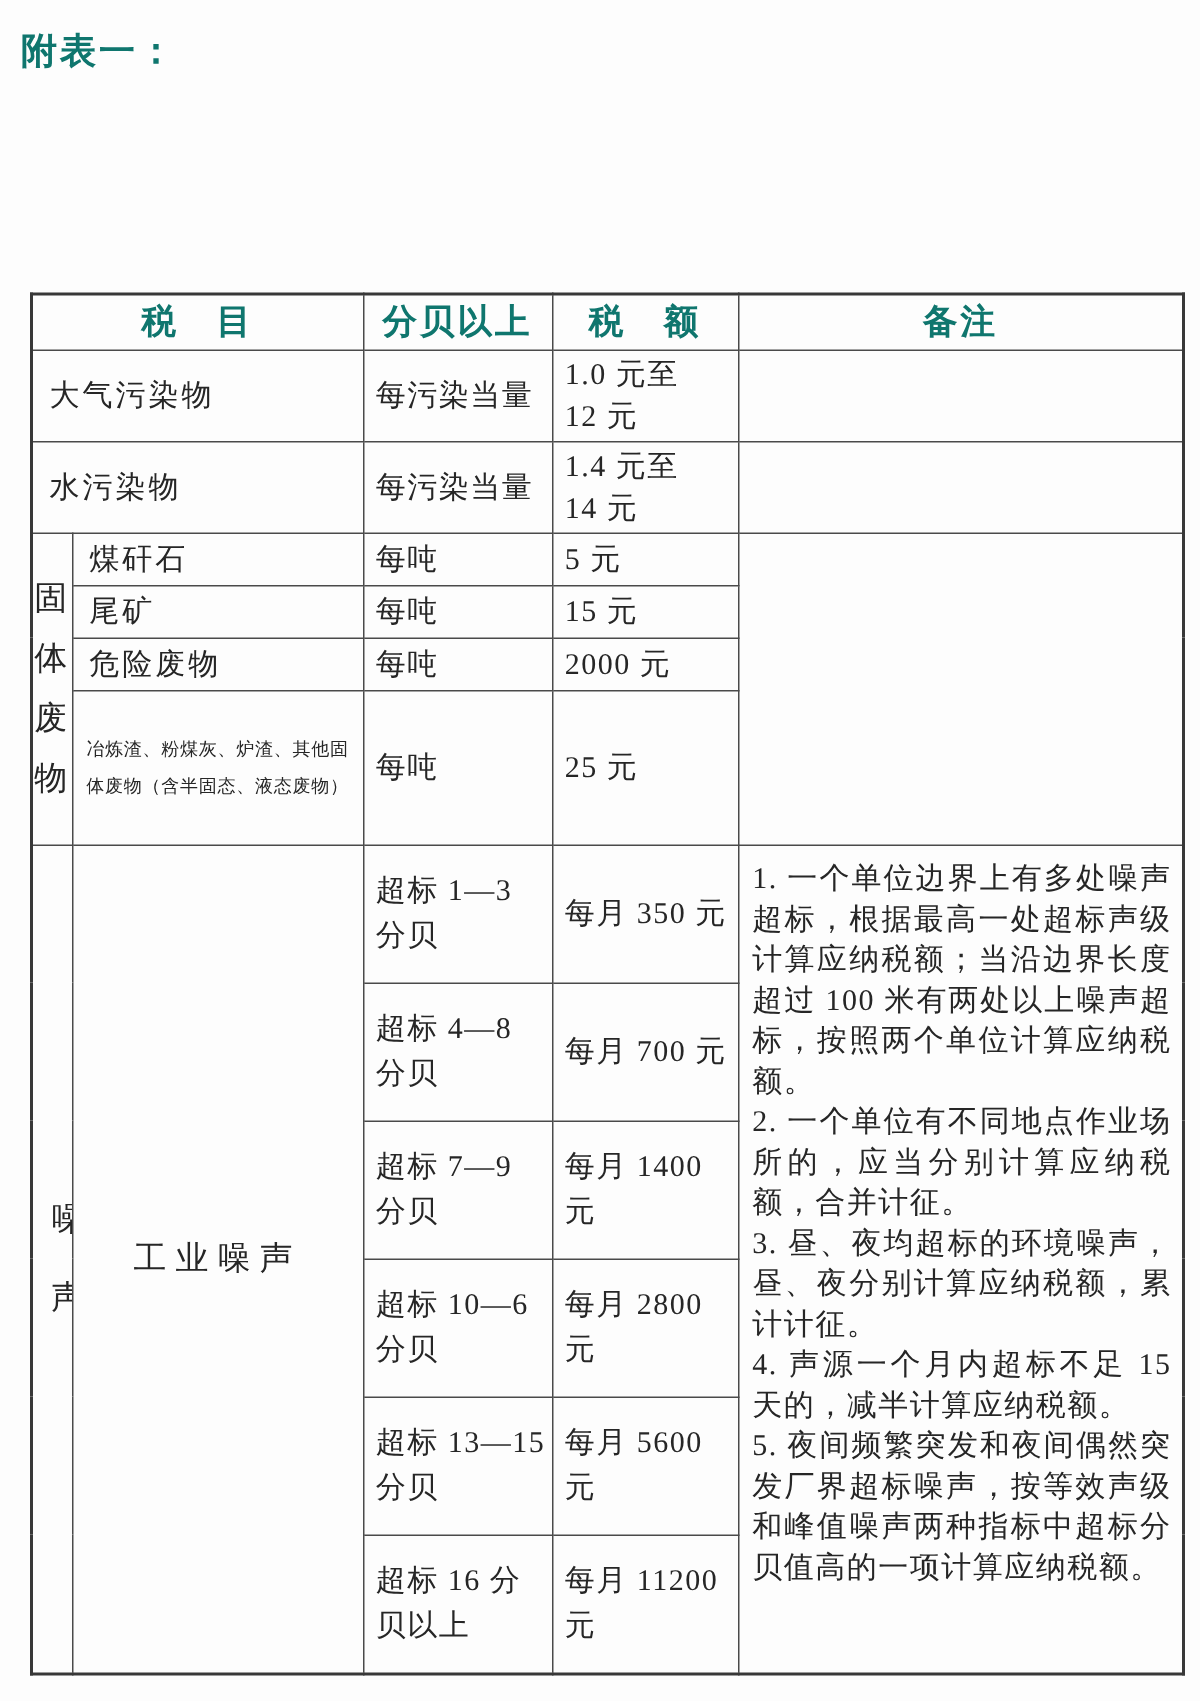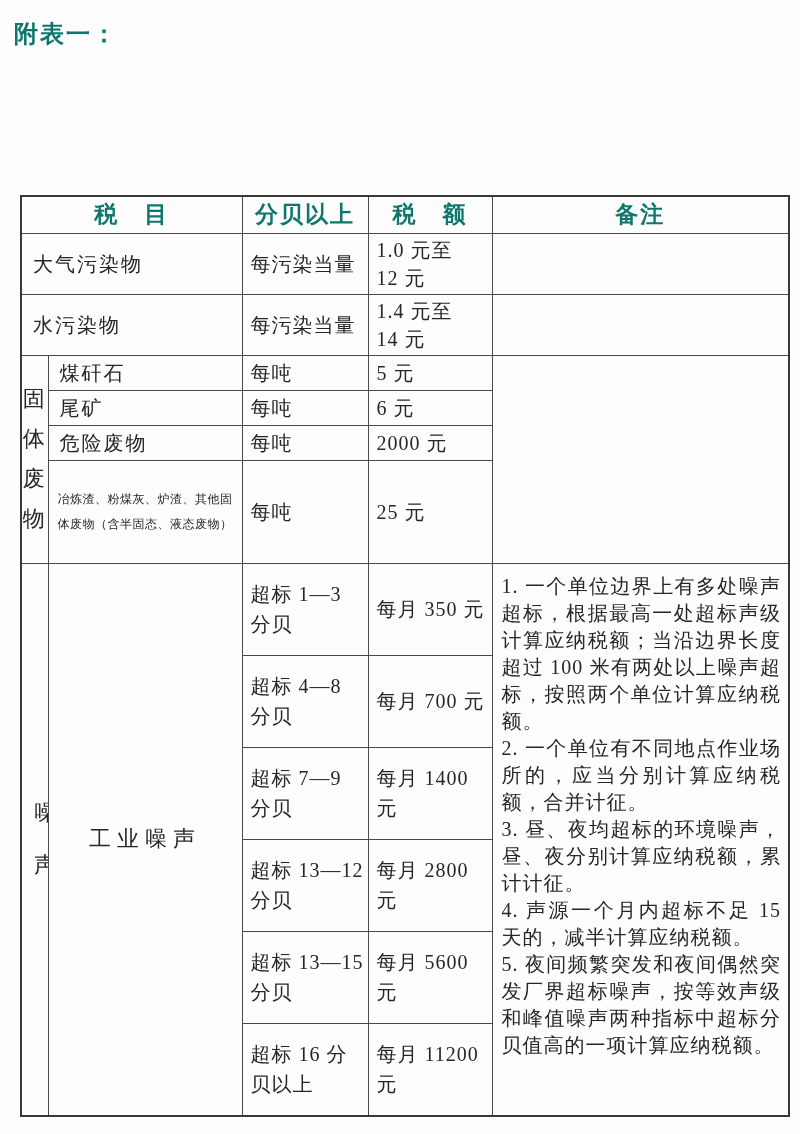--- a/index.html
+++ b/index.html
@@ -159,21 +159,21 @@
         </td>
         <td class="item">煤矸石</td>
         <td class="unit">每吨</td>
         <td class="amount">5 元</td>
         <td rowspan="4" class="remark-empty"></td>
       </tr>
 
       <tr style="height:34px">
         <td class="item">尾矿</td>
         <td class="unit">每吨</td>
-        <td class="amount">6 元</td>
+        <td class="amount">15 元</td>
       </tr>
 
       <tr style="height:32px">
         <td class="item">危险废物</td>
         <td class="unit">每吨</td>
         <td class="amount">2000 元</td>
       </tr>
 
       <tr style="height:103px">
         <td class="dense">冶炼渣、粉煤灰、炉渣、其他固体废物（含半固态、液态废物）</td>
@@ -201,21 +201,21 @@
         <td class="unit">超标 4—8 分贝</td>
         <td class="amount">每月 700 元</td>
       </tr>
 
       <tr style="height:92px">
         <td class="unit">超标 7—9 分贝</td>
         <td class="amount">每月 1400 元</td>
       </tr>
 
       <tr style="height:92px">
-        <td class="unit">超标 13—12 分贝</td>
+        <td class="unit">超标 10—6 分贝</td>
         <td class="amount">每月 2800 元</td>
       </tr>
 
       <tr style="height:92px">
         <td class="unit">超标 13—15 分贝</td>
         <td class="amount">每月 5600 元</td>
       </tr>
 
       <tr style="height:93px">
         <td class="unit">超标 16 分贝以上</td>

